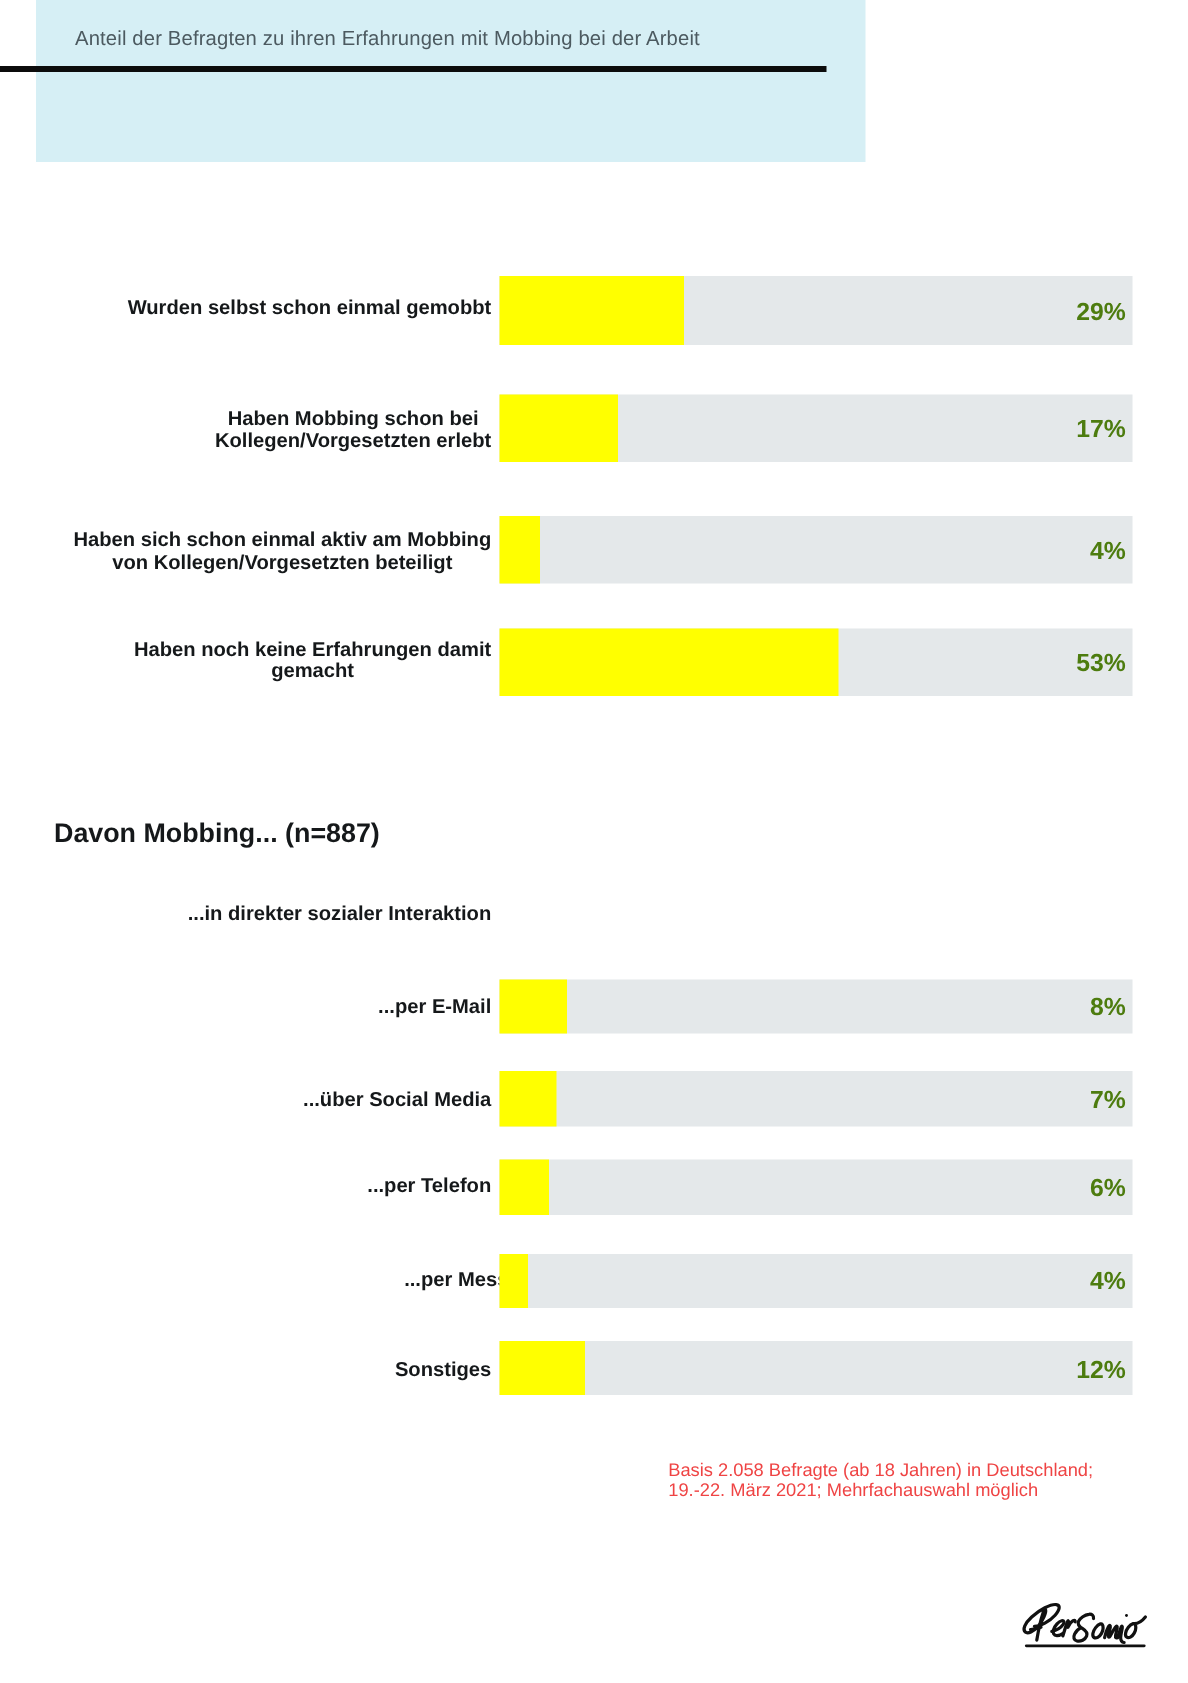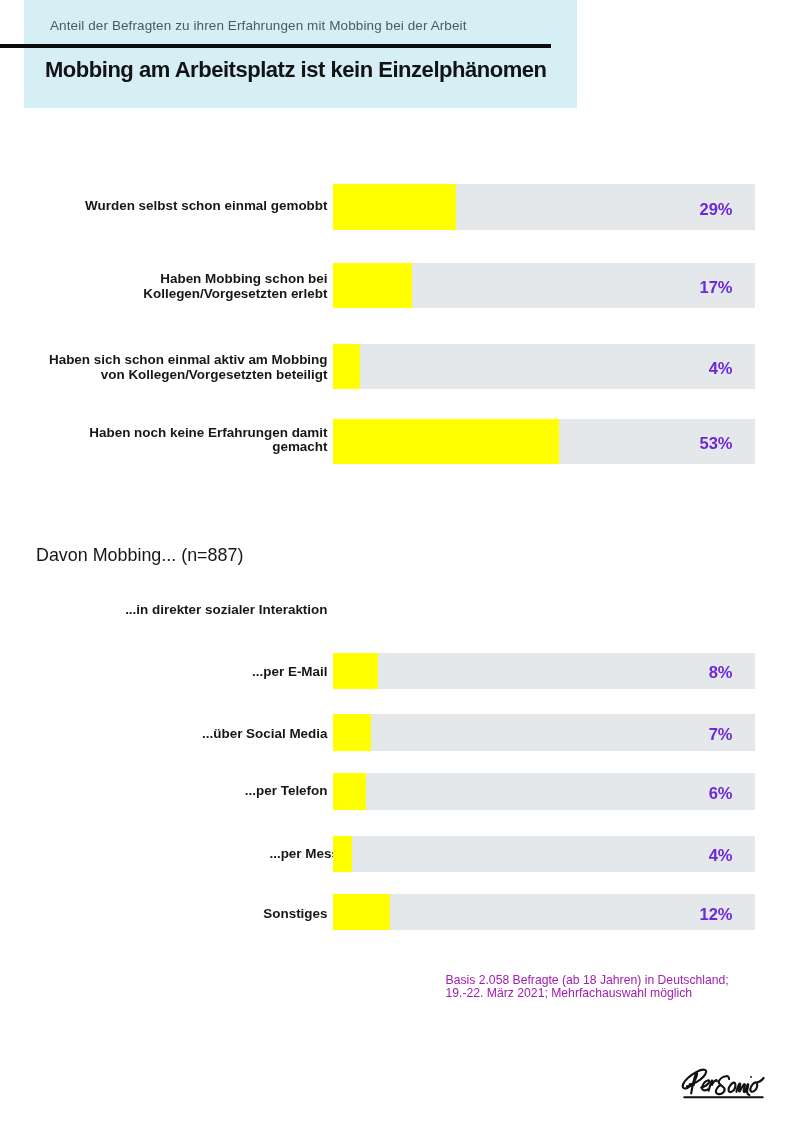--- a/index.html
+++ b/index.html
@@ -30,55 +30,54 @@
     position:absolute;left:45px;top:57px;
     font-size:22px;line-height:25px;color:#111315;font-weight:700;
     letter-spacing:-0.47px;white-space:nowrap;
   }
 
   
   .chart{position:absolute;left:0;right:0;}
   .row{position:absolute;left:0;width:792px;}
   .row-label{
     position:absolute;right:464.5px;top:50%;transform:translateY(-50%);
-    text-align:right;font-weight:700;font-size:13.45px;line-height:14.8px;
+    text-align:center;font-weight:700;font-size:13.45px;line-height:14.8px;
     color:#15181a;white-space:pre-line;
   }
   .track{
     position:absolute;left:332.5px;height:100%;width:422px;background:#e4e8ea;
   }
   .fill{position:absolute;left:0;top:0;height:100%;background:#ffff00;}
   .pct{
-    position:absolute;right:22px;top:calc(50% + 1.5px);transform:translateY(-50%);
-    font-weight:700;font-size:16.5px;color:#6d28d9;text-align:center;
+    position:absolute;right:4px;top:calc(50% + 1.5px);transform:translateY(-50%);
+    font-weight:700;font-size:16.5px;color:#4d7c0f;text-align:center;
   }
 
   .section-title{
     position:absolute;left:36px;
-    font-weight:400;font-size:17.9px;color:#15181a;white-space:nowrap;
+    font-weight:700;font-size:17.9px;color:#15181a;white-space:nowrap;
   }
 
   .footnote{
     position:absolute;left:445.5px;top:974px;
-    font-size:12.2px;line-height:13.2px;color:#a21caf;font-weight:400;
+    font-size:12.2px;line-height:13.2px;color:#ef4444;font-weight:400;
     white-space:pre-line;
   }
 
   .logo{position:absolute;left:678px;top:1063px;width:94px;height:38px;}
   .logo svg{display:block;width:100%;height:100%;}
 </style>
 </head>
 <body>
 
 <div class="page">
 
   <div class="header-band"></div>
   <div class="header-rule"></div>
   <div class="kicker">Anteil der Befragten zu ihren Erfahrungen mit Mobbing bei der Arbeit</div>
-  <div class="headline">Mobbing am Arbeitsplatz ist kein Einzelphänomen</div>
 
   <div id="chart1" class="chart">
       <div class="row" style="top: 184.3px; height: 45.7px;">
         <div class="row-label" style="margin-top: -1.3px;">Wurden selbst schon einmal gemobbt</div>
         <div class="track">
           <div class="fill" style="width: 123.6px;"></div>
           <div class="pct">29%</div>
         </div>
       </div>
       <div class="row" style="top: 262.5px; height: 45.7px;">

